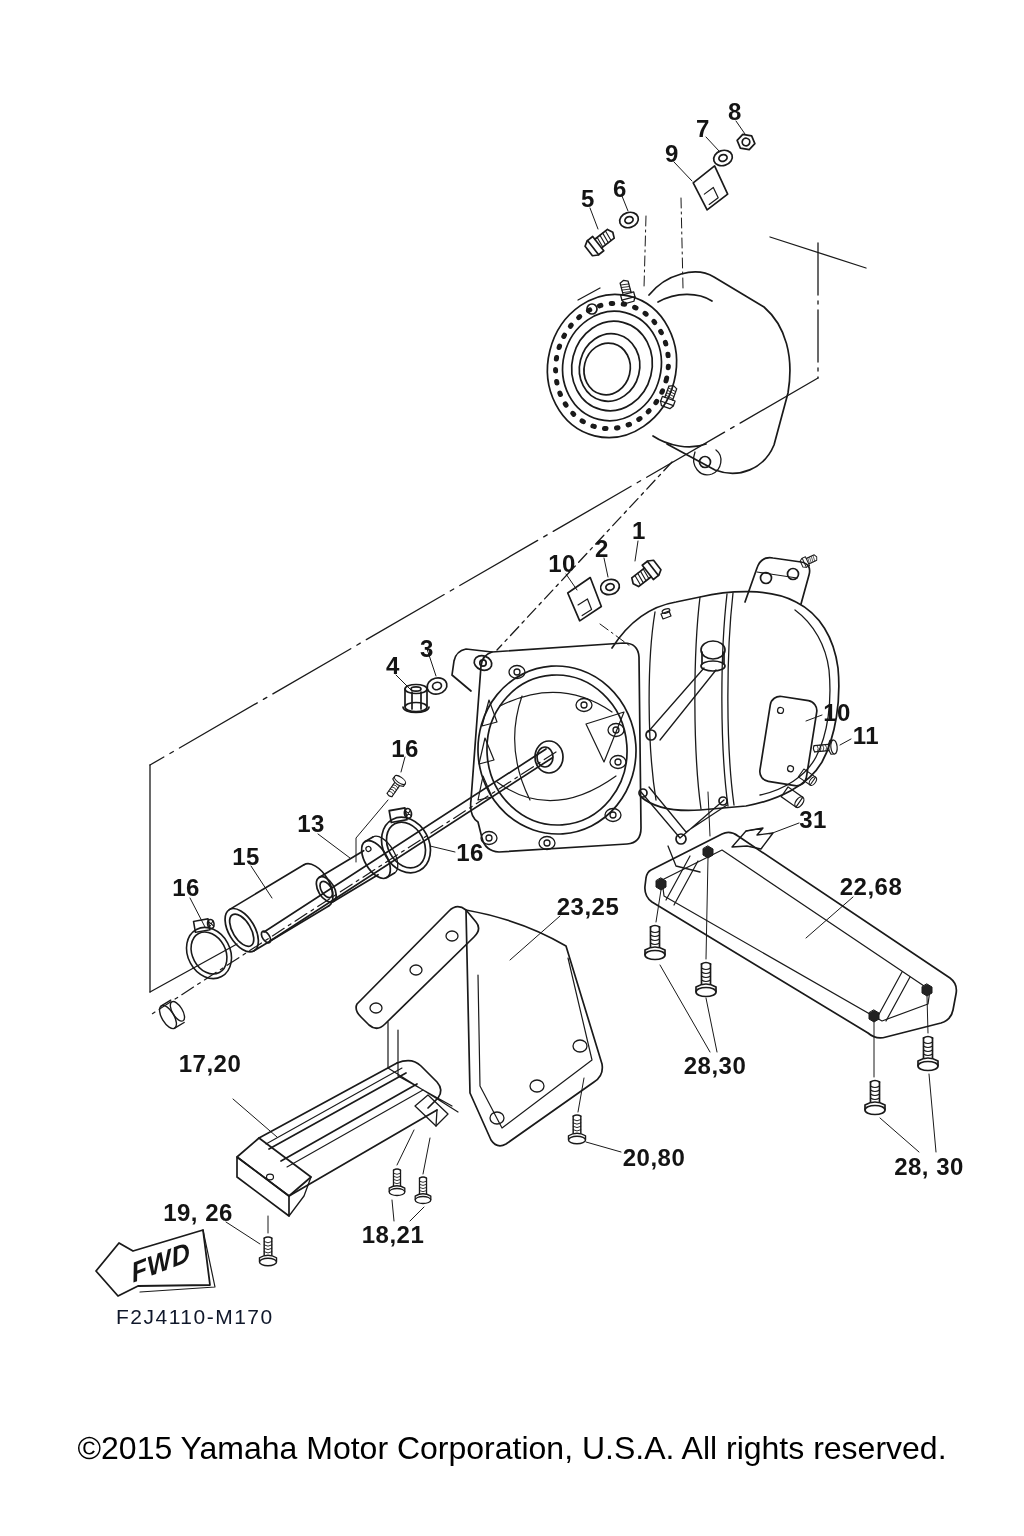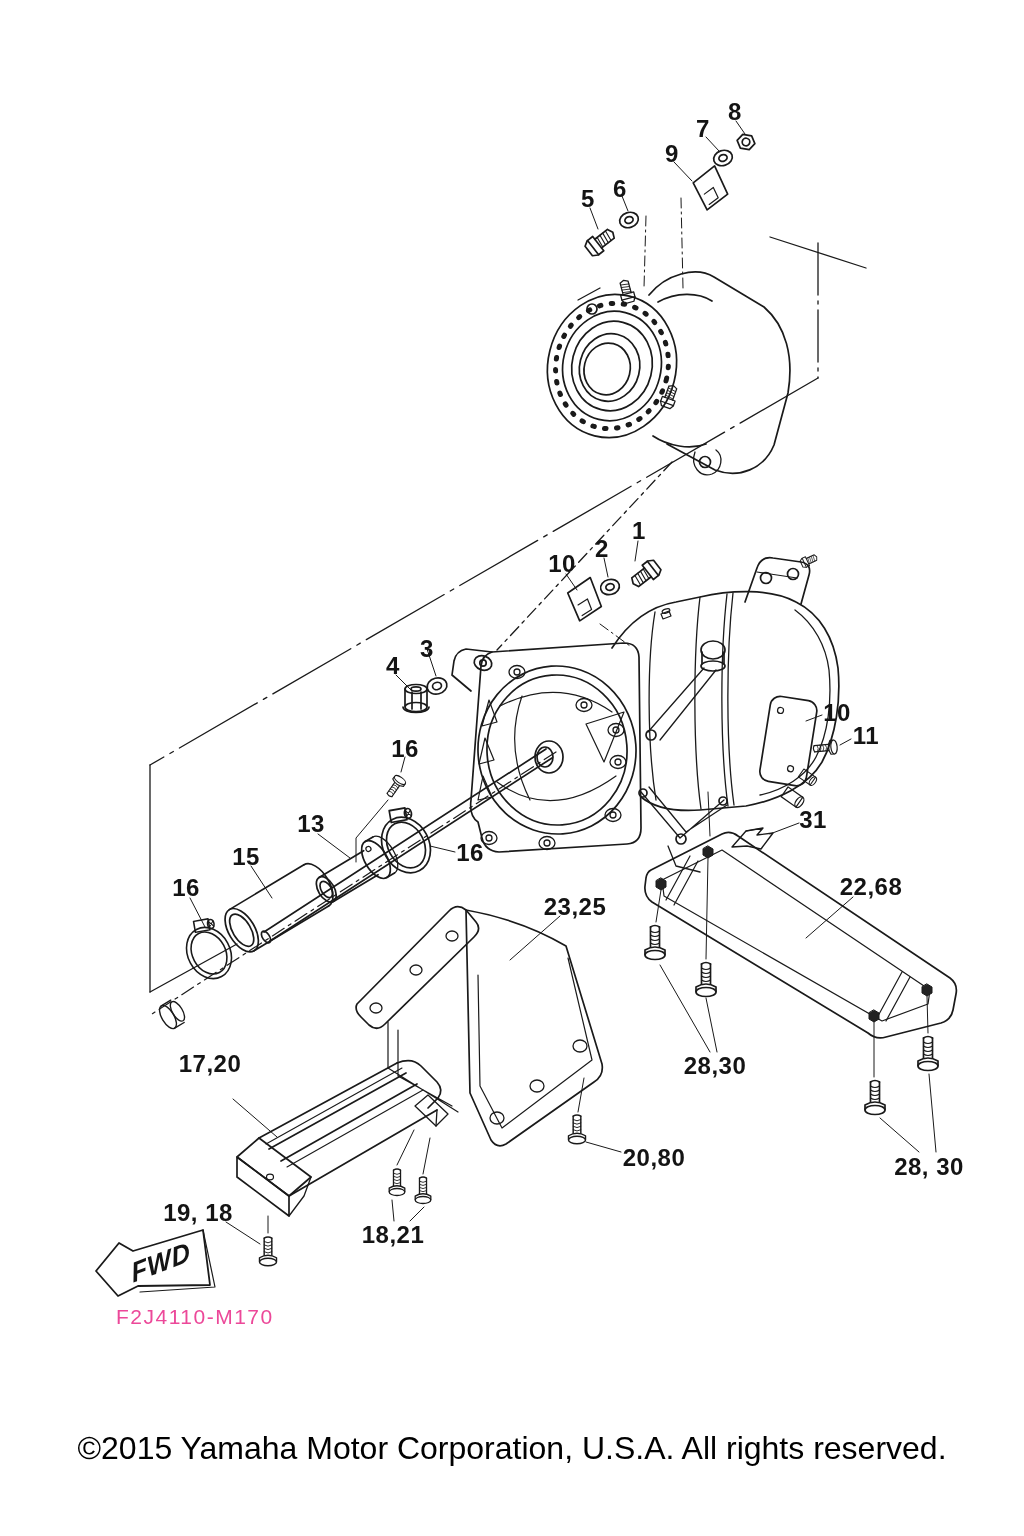--- a/index.html
+++ b/index.html
@@ -9,21 +9,21 @@
     font-family:"Liberation Sans", sans-serif; color:#111;
   }
   .stage svg { position:absolute; left:0; top:0; }
   .callout {
     position:absolute; transform:translate(-50%,-50%);
     font-size:24px; font-weight:700; letter-spacing:0.5px;
     color:#141414; white-space:nowrap; line-height:1;
   }
   .part-code {
     position:absolute; left:116px; top:1305px;
-    font-size:21px; font-weight:400; letter-spacing:1.5px; color:#ec4899;
+    font-size:21px; font-weight:400; letter-spacing:1.5px; color:#0f172a;
   }
   .copyright {
     position:absolute; left:0; width:1024px; top:1430px;
     text-align:center; font-size:32px; font-weight:400; color:#000;
   }
   .fwd-label {
     position:absolute; left:161px; top:1263px;
     transform:translate(-50%,-50%) rotate(-21deg) skewX(-12deg);
     font-size:27px; font-weight:700; font-style:italic; color:#141414;
     letter-spacing:0.5px;
@@ -398,25 +398,25 @@
 <div class="callout" style="left:393px;top:666px">4</div>
 <div class="callout" style="left:837px;top:713px">10</div>
 <div class="callout" style="left:866px;top:736px">11</div>
 <div class="callout" style="left:405px;top:749px">16</div>
 <div class="callout" style="left:311px;top:824px">13</div>
 <div class="callout" style="left:470px;top:853px">16</div>
 <div class="callout" style="left:246px;top:857px">15</div>
 <div class="callout" style="left:186px;top:888px">16</div>
 <div class="callout" style="left:813px;top:820px">31</div>
 <div class="callout" style="left:871px;top:887px">22,68</div>
-<div class="callout" style="left:575px;top:907px">23,25</div>
+<div class="callout" style="left:588px;top:907px">23,25</div>
 <div class="callout" style="left:715px;top:1066px">28,30</div>
 <div class="callout" style="left:210px;top:1064px">17,20</div>
 <div class="callout" style="left:654px;top:1158px">20,80</div>
 <div class="callout" style="left:929px;top:1167px">28, 30</div>
 <div class="callout" style="left:393px;top:1235px">18,21</div>
-<div class="callout" style="left:198px;top:1213px">19, 18</div>
+<div class="callout" style="left:198px;top:1213px">19, 26</div>
 
 <div class="fwd-label">FWD</div>
 <div class="part-code">F2J4110-M170</div>
 <div class="copyright">©2015 Yamaha Motor Corporation, U.S.A. All rights reserved.</div>
 
 </div>
 
 </body></html>

